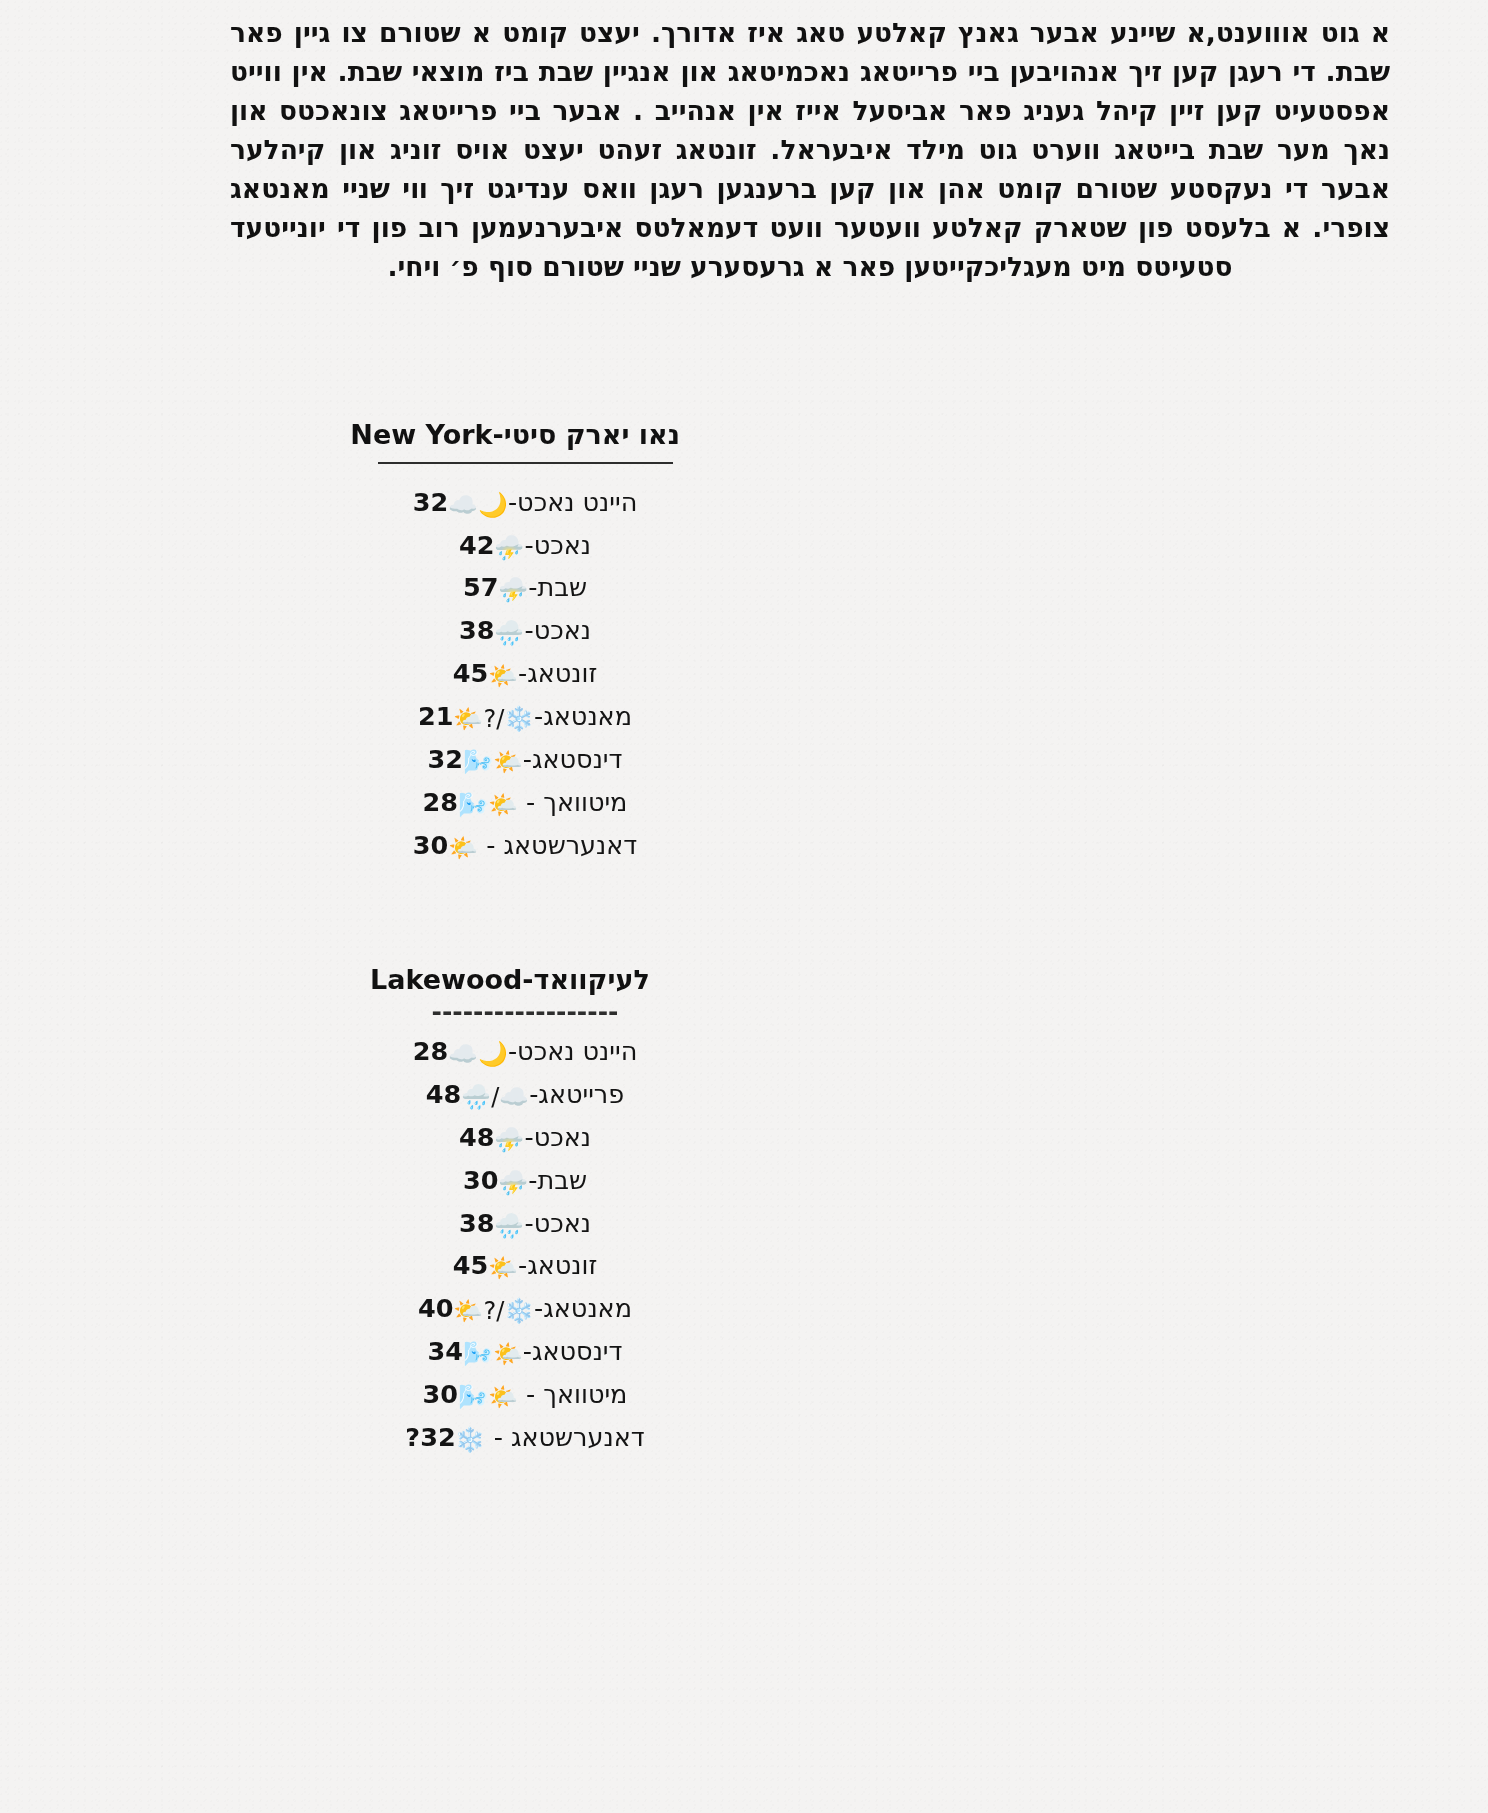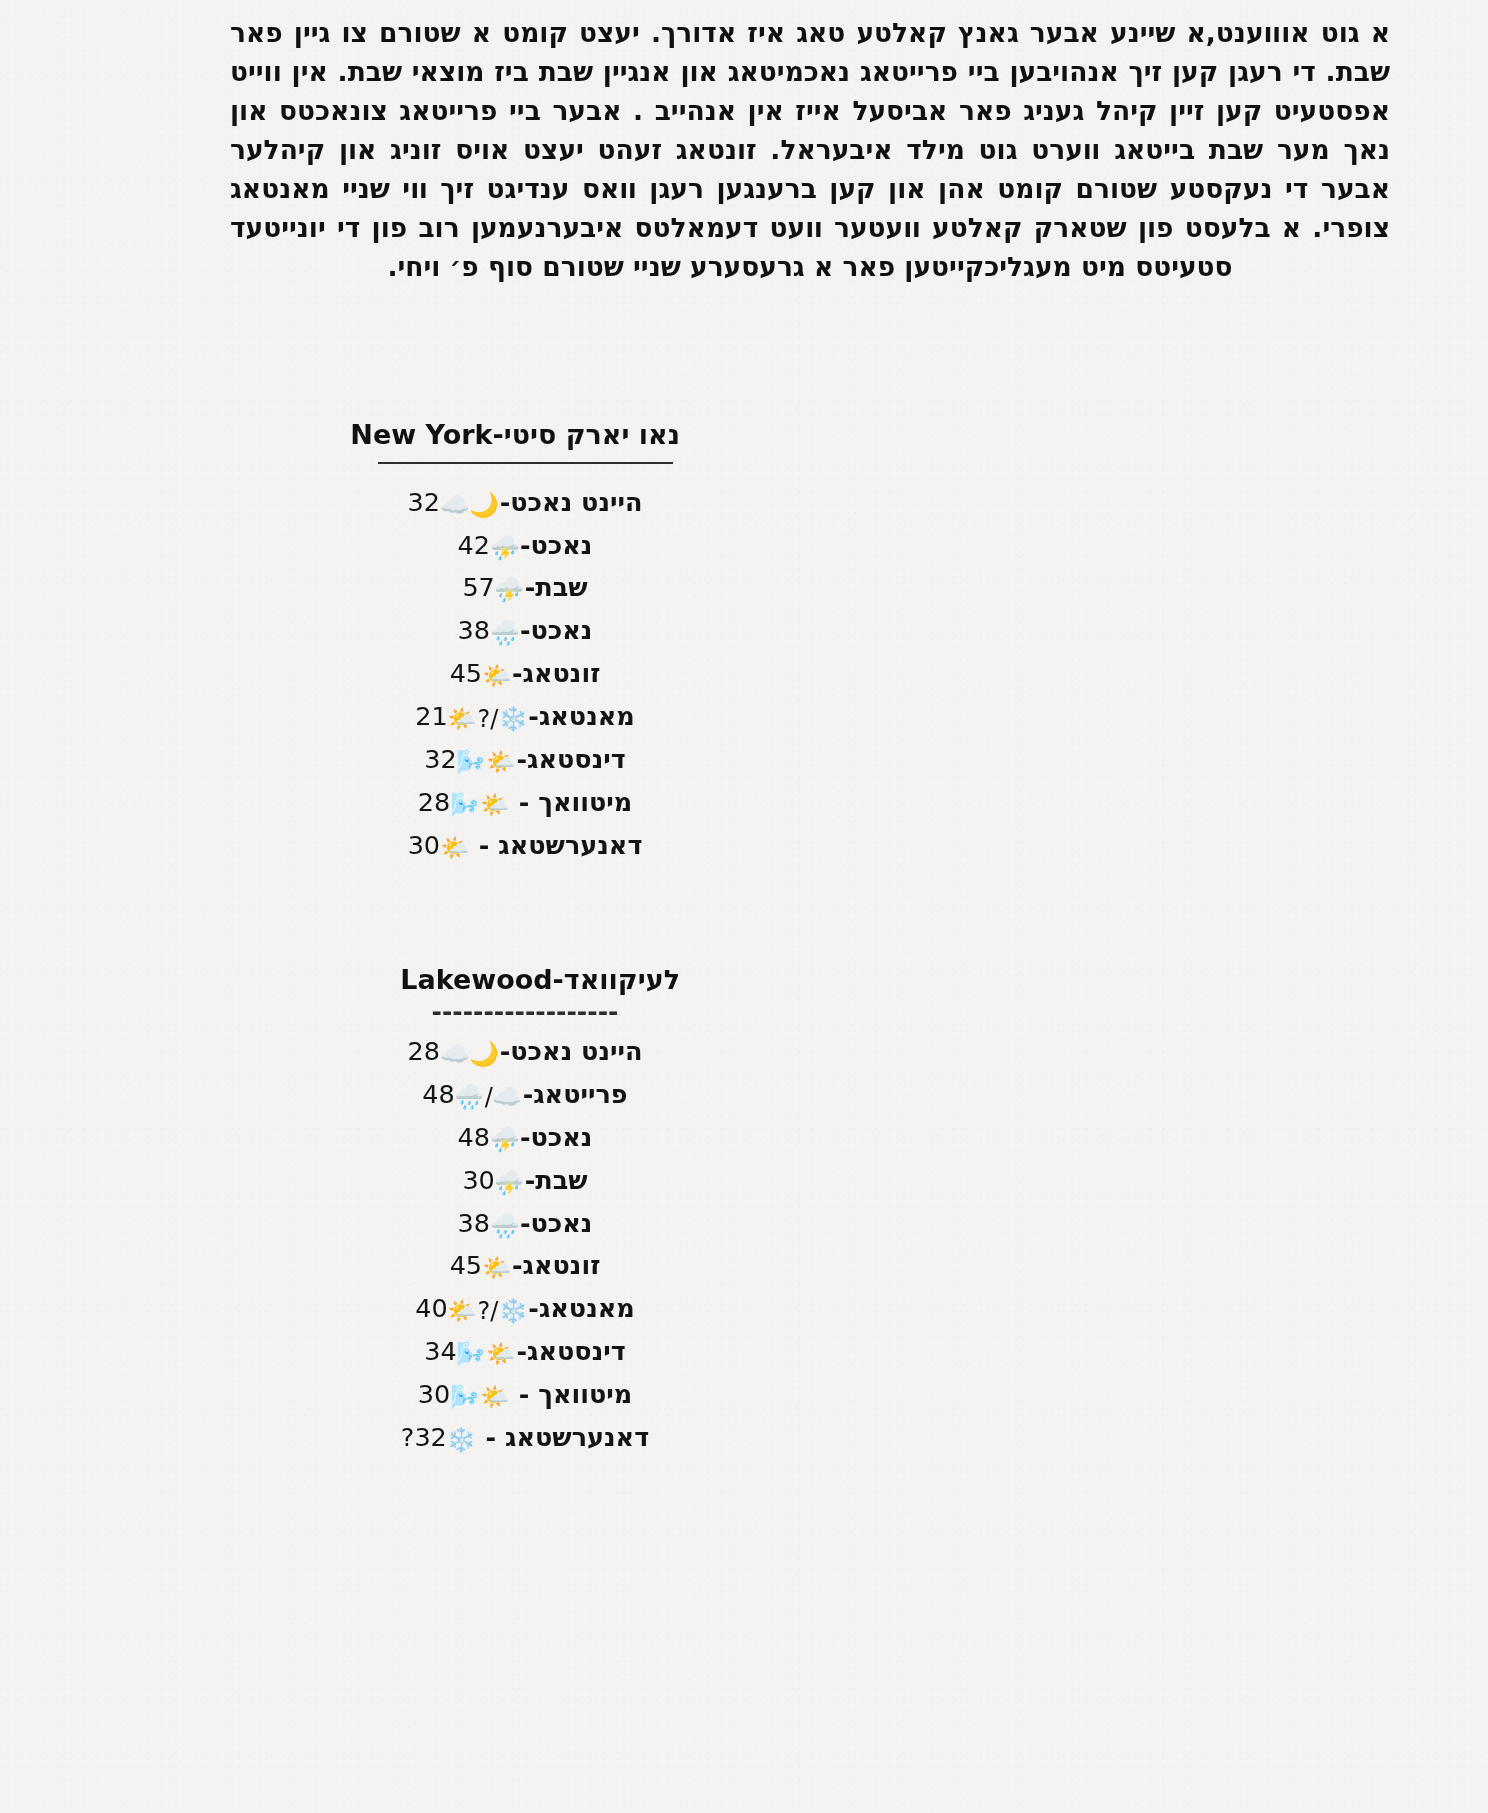--- a/index.html
+++ b/index.html
@@ -49,21 +49,21 @@
   }
   .forecast-inner {
     width: 310px;
     margin-right: auto;
     margin-left: 148px;
   }
   .city-title {
     font-size: 27px;
     font-weight: bold;
     color: #111111;
-    text-align: right;
+    text-align: left;
     white-space: nowrap;
     margin-bottom: 6px;
   }
   .rule-solid {
     border-bottom: 2px solid #2d2d2d;
     width: 295px;
     margin: 12px auto 18px auto;
   }
   .rule-dashed {
     font-size: 25px;
@@ -76,27 +76,27 @@
     overflow: hidden;
     white-space: nowrap;
   }
   .day-row {
     font-size: 25.5px;
     line-height: 1.62;
     color: #141414;
     text-align: center;
     white-space: nowrap;
   }
-  .day-label { font-weight: bold; }
+  .day-label { font-weight: normal; }
   .emoji {
     font-family: "DejaVu Sans", sans-serif;
     font-size: 24px;
     vertical-align: -2px;
   }
-  .temp { font-variant-numeric: tabular-nums; }
+  .temp { font-variant-numeric: tabular-nums; font-weight: bold; }
 </style>
 </head>
 <body>
 
 <div class="page">
 
   <p class="intro">א גוט אוװענט,א שיינע אבער גאנץ קאלטע טאג איז אדורך. יעצט קומט א שטורם צו גיין פאר שבת. די רעגן קען זיך אנהויבען ביי פרייטאג נאכמיטאג און אנגיין שבת ביז מוצאי שבת. אין ווייט אפסטעיט קען זיין קיהל געניג פאר אביסעל אייז אין אנהייב . אבער ביי פרייטאג צונאכטס און נאך מער שבת בייטאג װערט גוט מילד איבעראל. זונטאג זעהט יעצט אויס זוניג און קיהלער אבער די נעקסטע שטורם קומט אהן און קען ברענגען רעגן װאס ענדיגט זיך װי שניי מאנטאג צופרי. א בלעסט פון שטארק קאלטע װעטער װעט דעמאלטס איבערנעמען רוב פון די יונייטעד סטעיטס מיט מעגליכקייטען פאר א גרעסערע שניי שטורם סוף פ׳ ויחי.</p>
 
   <div class="spacer-1"></div>
 

